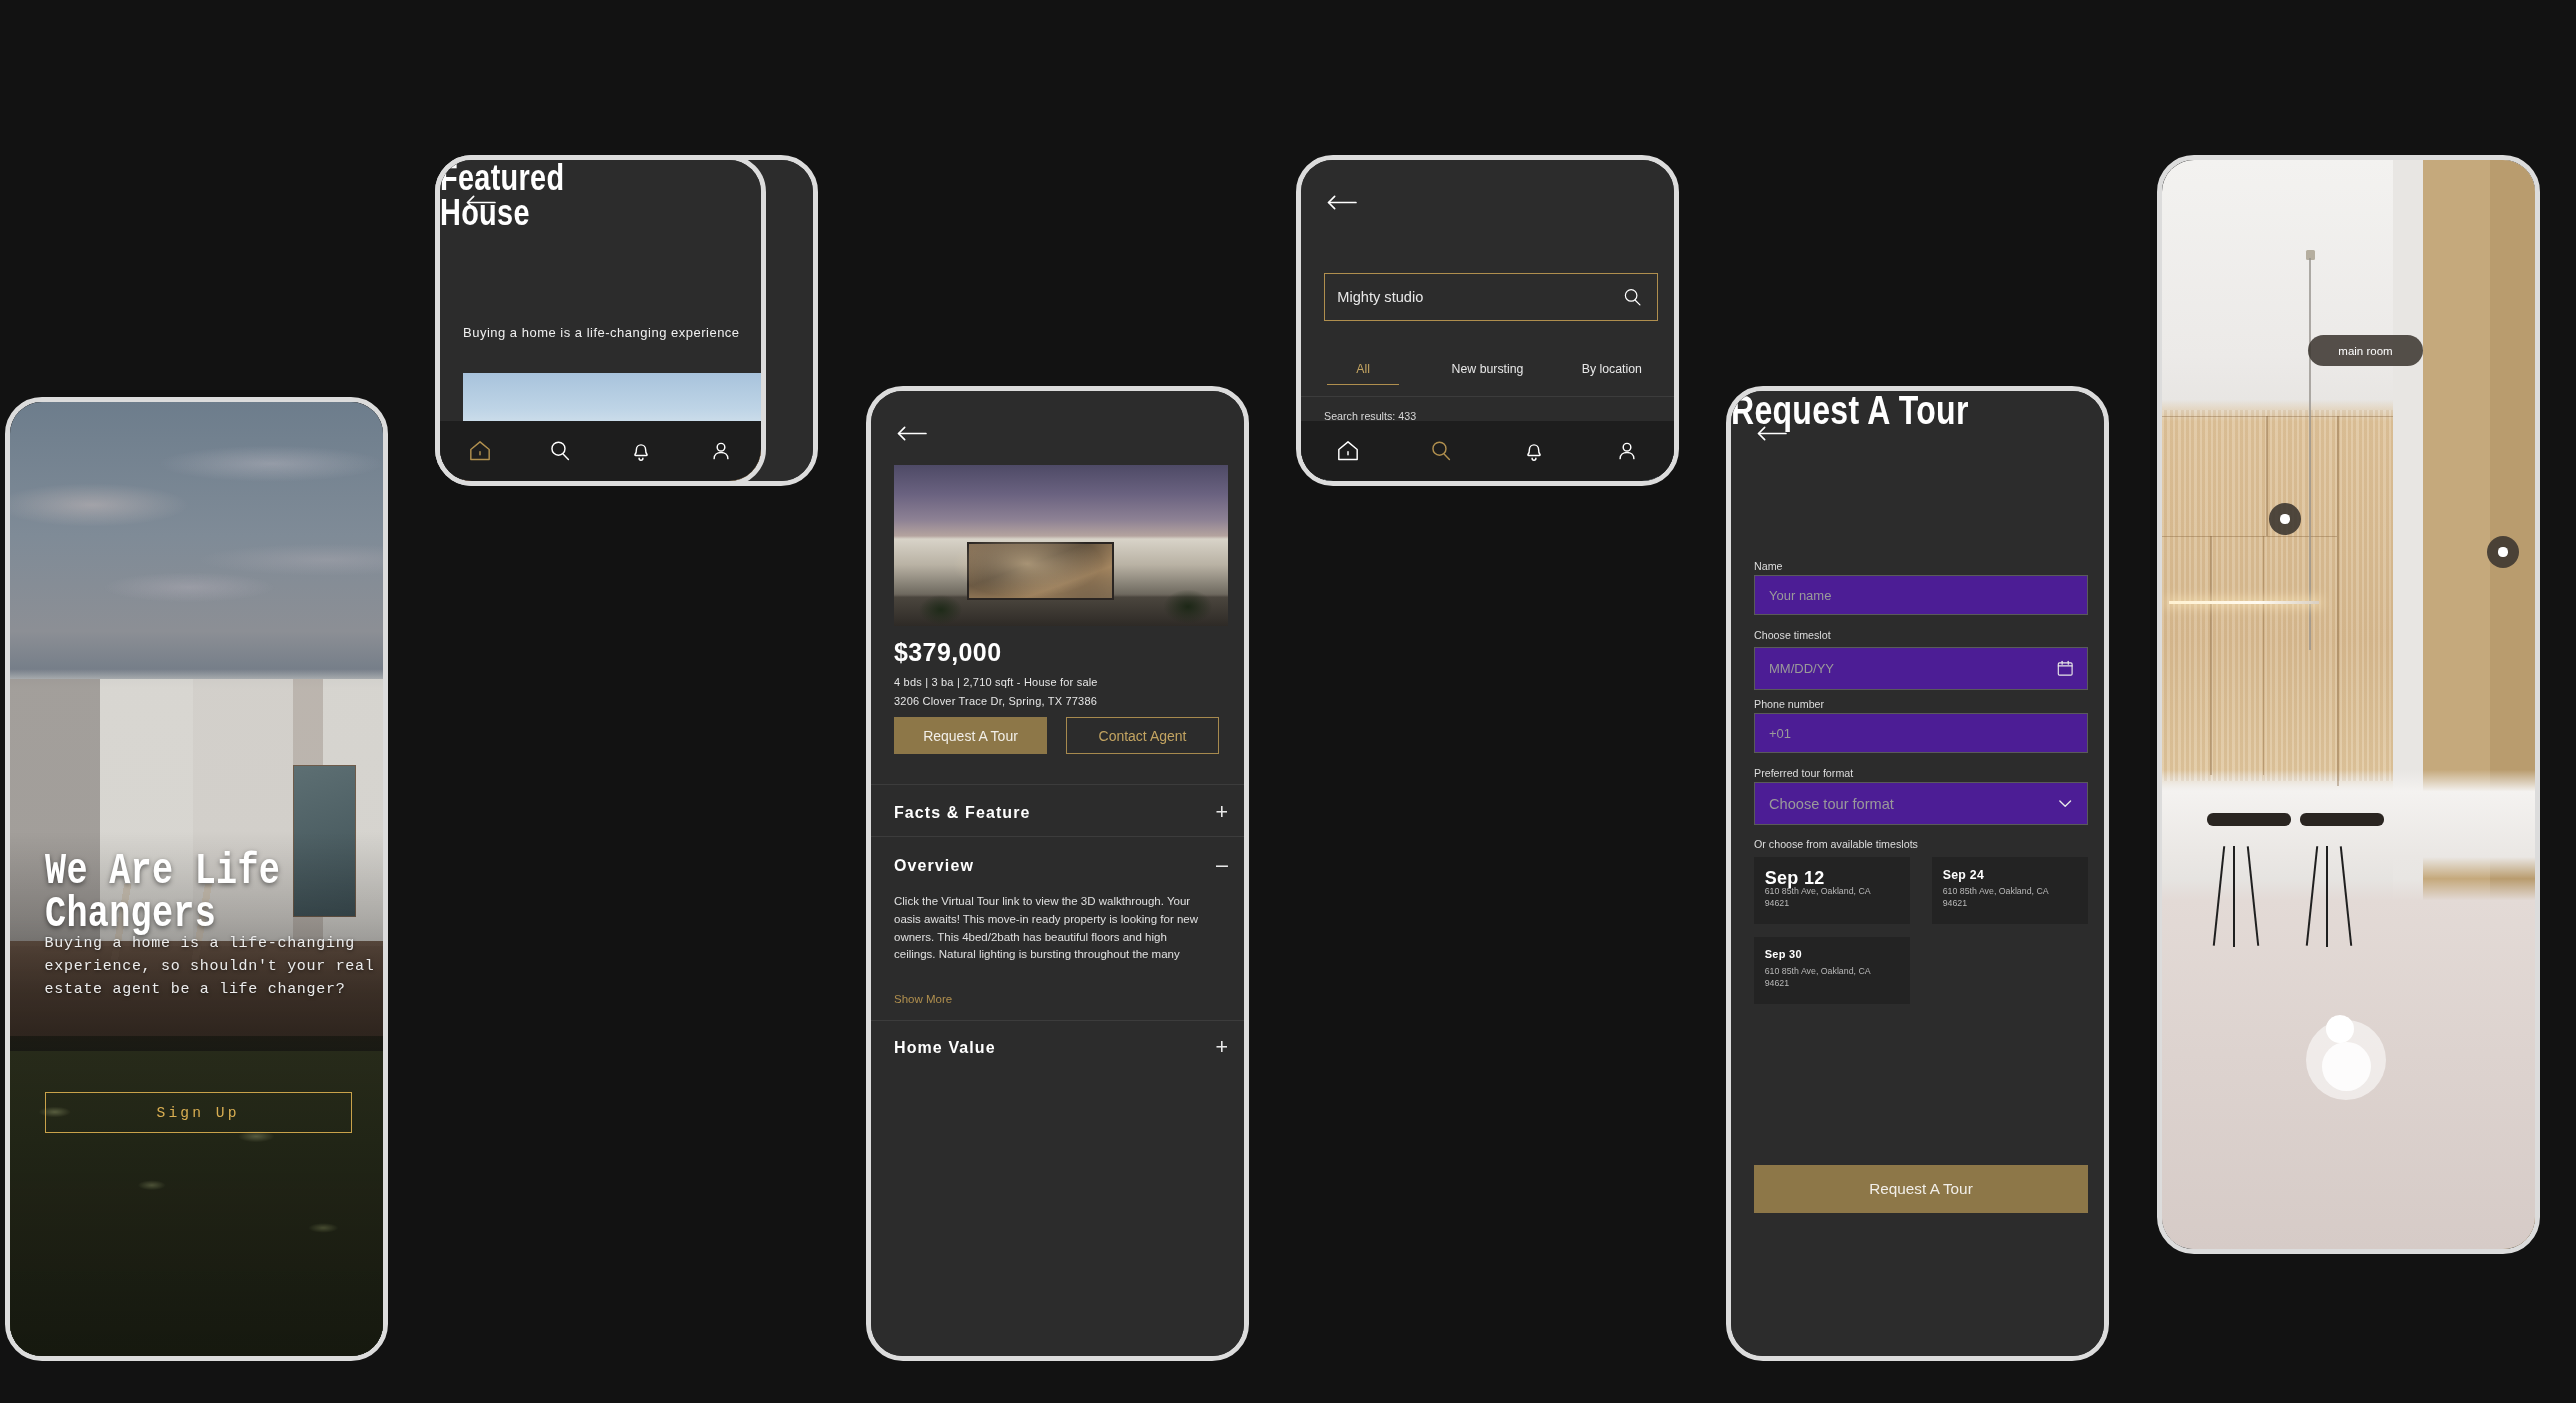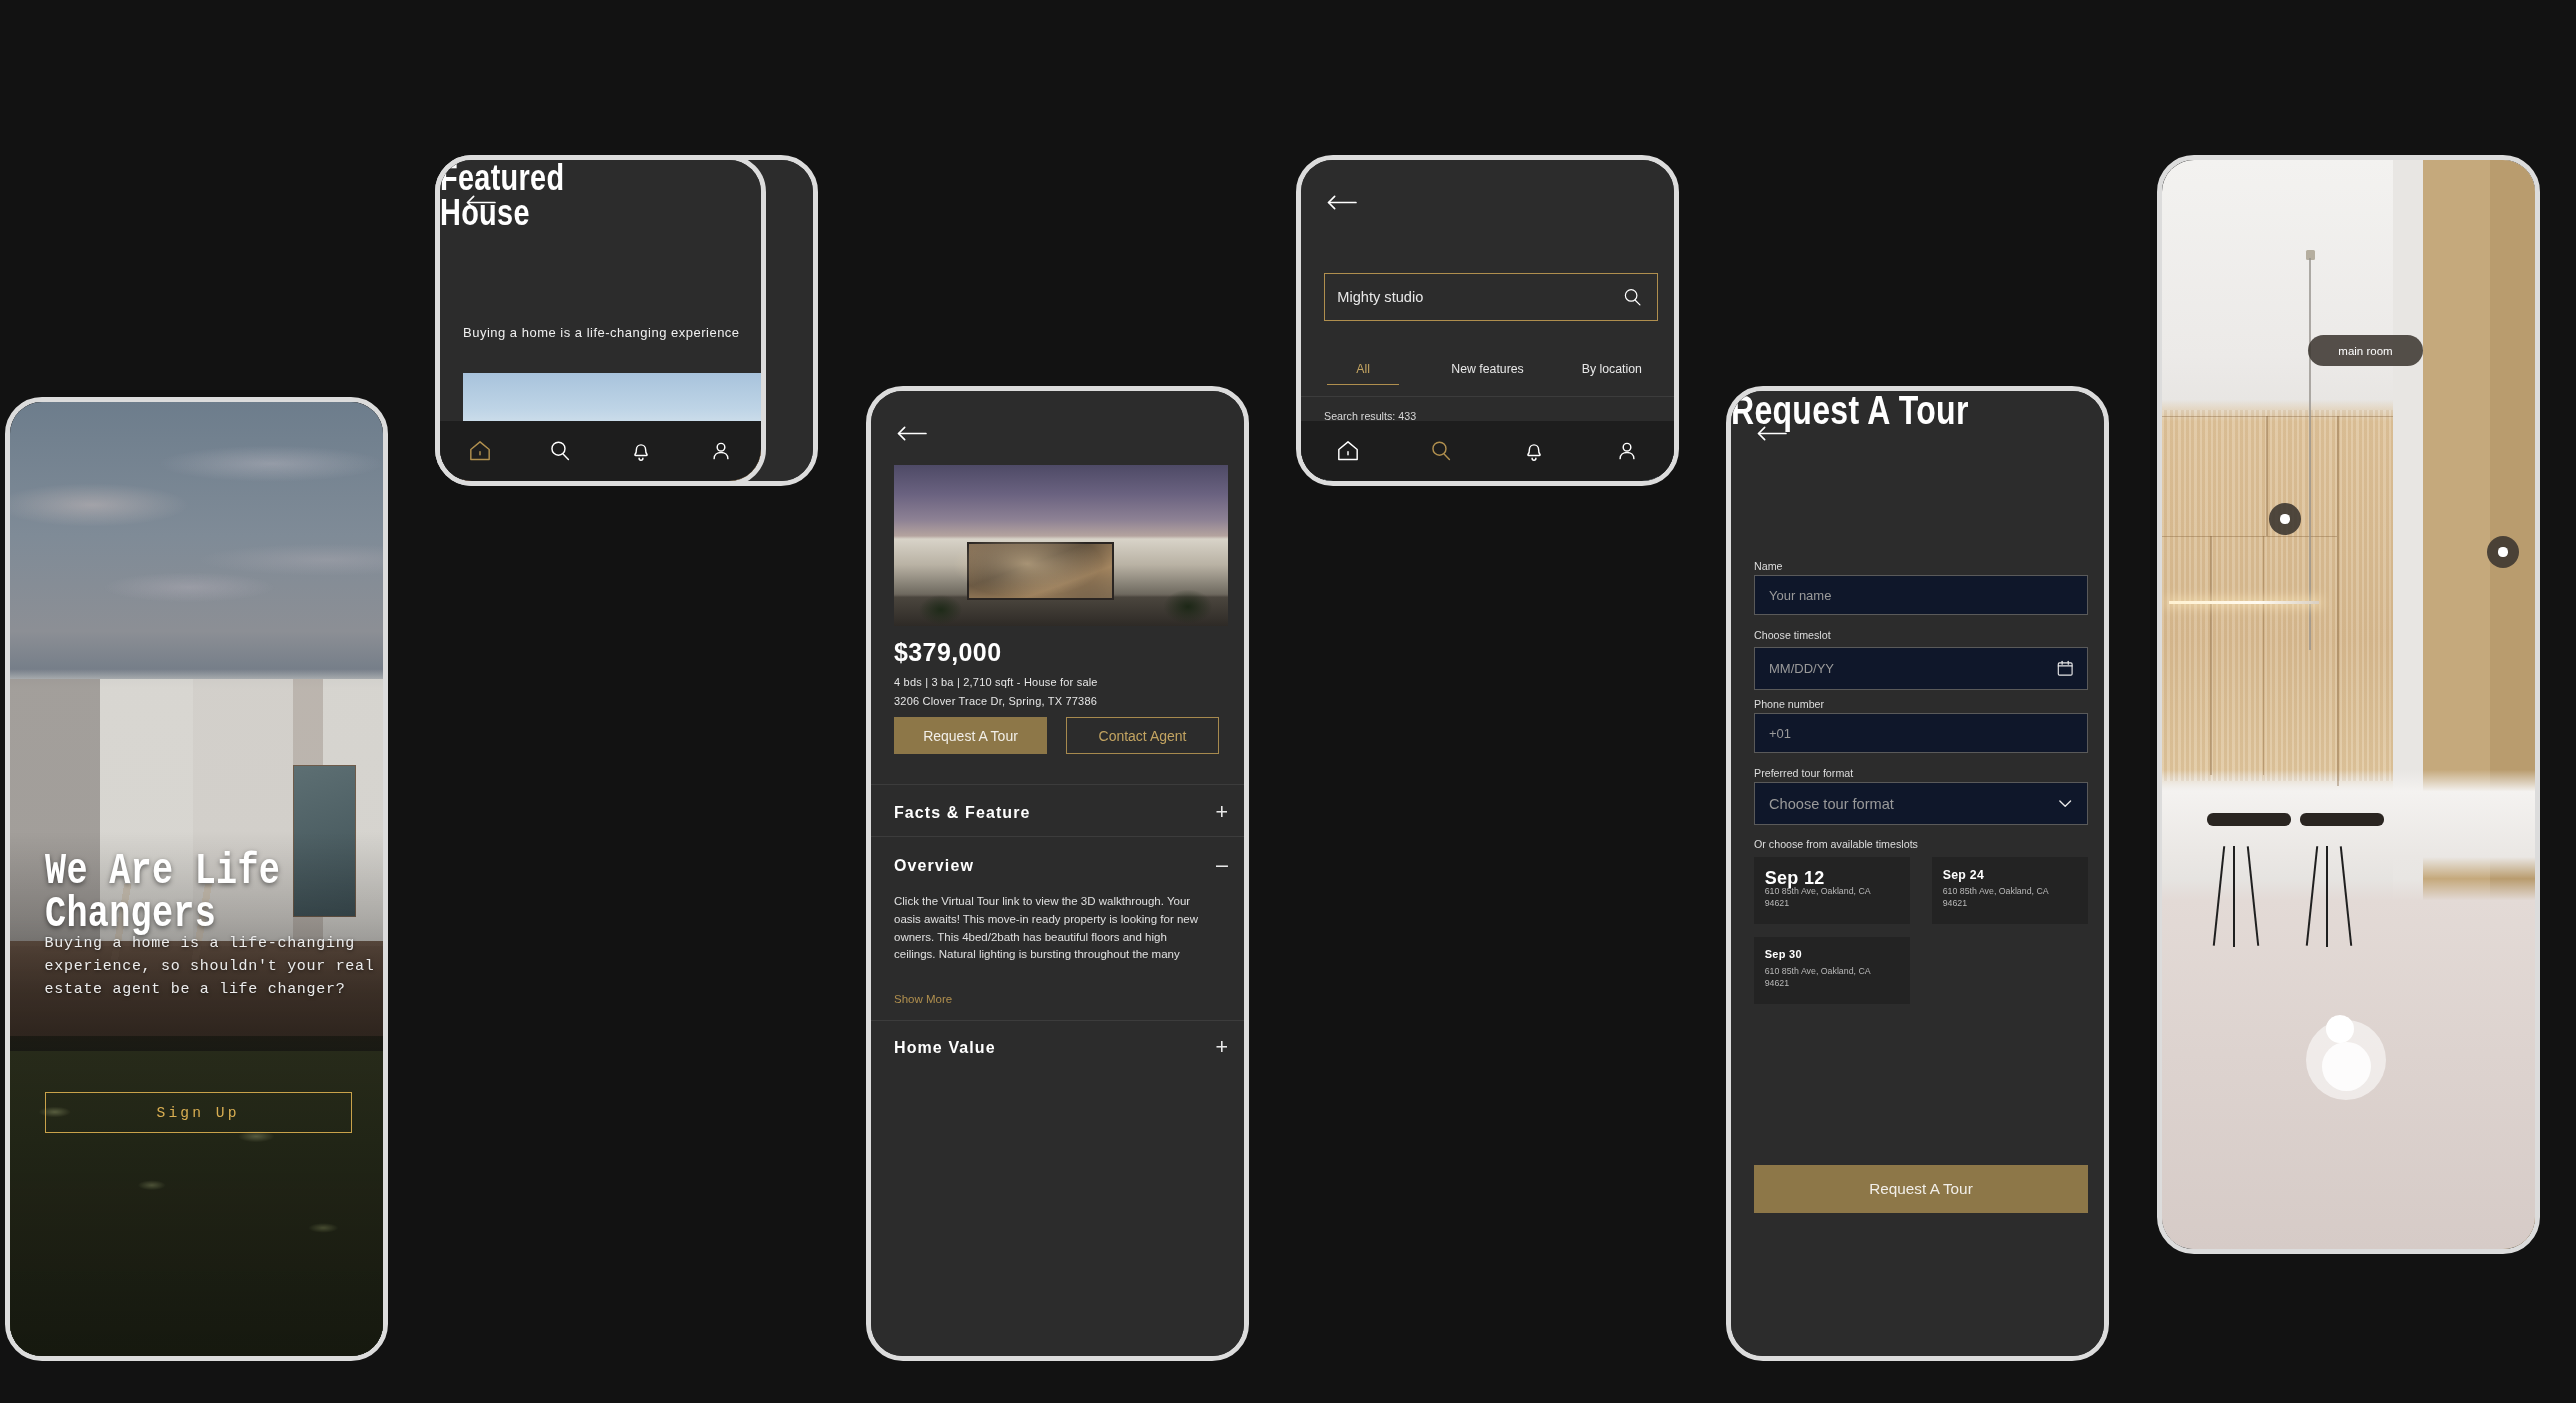--- a/index.html
+++ b/index.html
@@ -227,21 +227,21 @@
   .tabs { position:absolute; display:flex; width:100%; }
   .tab { flex:1; text-align:center; color:#e8e8e8; cursor:pointer; }
   .tab.active { color:#c3a461; }
   .tab .ul { height:1.5px; background:#b08f4e; margin-top:7.7px; }
   .results-count { color:#d8d8d8; }
 
   
   #p5 { left: 1726px; top: 386px; width: 383px; height: 975px; }
   .flabel { color:#dcdcdc; }
   .finput {
-    border:0.8px solid #5a5a5a; background:#0f172a;
+    border:0.8px solid #5a5a5a; background:#4c1d95;
     display:flex; align-items:center; position:relative;
   }
   .finput span.ph { color:#9a9a9a; padding-left: 14px; }
   .finput .ic { position:absolute; right: 12.3px; width:18.4px; height:18.4px; }
   .slot {
     background:#232323; position:absolute; cursor:pointer;
   }
   .slot .d { color:#fff; font-weight:700; letter-spacing:0.3px; }
   .slot .a { color:#b8b8b8; line-height:1.35; }
 
@@ -456,21 +456,21 @@
           </svg>
         </span>
       </div>
 
       <div class="tabs" style="left:0; top:202px;">
         <div class="tab active">
           <span style="font-size:12.3px;">All</span>
           <div class="ul" style="width:58%; margin:7.7px auto 0;"></div>
         </div>
         <div class="tab">
-          <span style="font-size:12.3px;">New features</span>
+          <span style="font-size:12.3px;">New bursting</span>
         </div>
         <div class="tab">
           <span style="font-size:12.3px;">By location</span>
         </div>
       </div>
       <div class="divider" style="position:absolute; left:0; top:236px; width:100%;"></div>
 
       <div class="results-count" style="position:absolute; left:23px; top:250px; font-size:10.7px;">Search results: 433</div>
 
       <div class="photo" style="left:23px; top:274px; width:334px; height:163px;">

